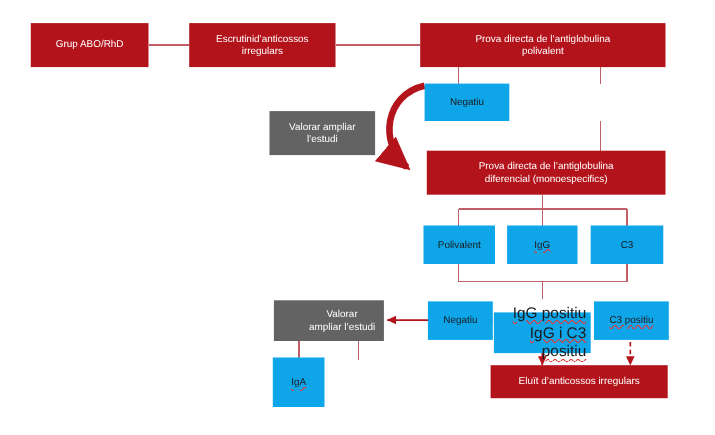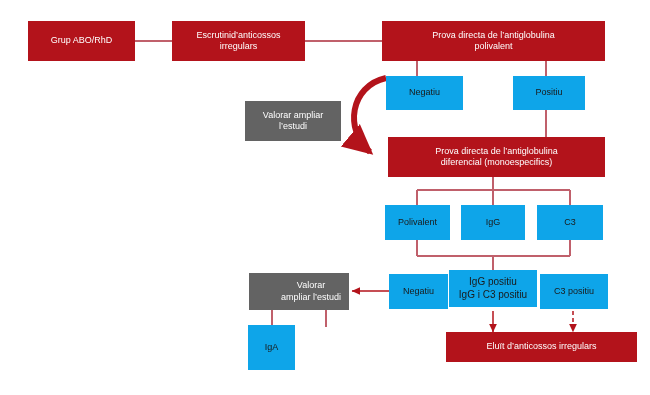--- a/index.html
+++ b/index.html
@@ -42,20 +42,21 @@
   }
   svg.wires {
     position: absolute;
     left: 0;
     top: 0;
     width: 650px;
     height: 395px;
     pointer-events: none;
   }
   .spell {
+    text-decoration: underline;
     text-decoration-style: wavy;
     text-decoration-color: #e23b3b;
     text-decoration-thickness: 1px;
     text-underline-offset: 1px;
   }
 </style>
 </head>
 <body>
 
 <div id="canvas">
@@ -118,23 +119,20 @@
 
   <div class="node red" style="left:382px; top:21px; width:223px; height:40px; font-size:9px;">
     <span>Prova directa de l’antiglobulina
 polivalent</span>
   </div>
 
   <div class="node grey" style="left:386px; top:76px; width:77px; height:34px; font-size:9px;">
     <span>Negatiu</span>
   </div>
 
-  <div class="node grey" style="left:513px; top:76px; width:72px; height:34px; font-size:9px;">
-    <span>Positiu</span>
-  </div>
 
   <div class="node darkgrey" style="left:245px; top:101px; width:96px; height:40px; font-size:9px;">
     <span>Valorar  ampliar
 l’estudi</span>
   </div>
 
   <div class="node red" style="left:388px; top:137px; width:217px; height:40px; font-size:9px;">
     <span>Prova directa de l’antiglobulina
 diferencial (monoespecifics)</span>
   </div>
@@ -153,31 +151,31 @@
 
   <div class="node darkgrey" style="left:249px; top:273px; width:100px; height:37px; font-size:9px;padding-left:28px;">
     <span>Valorar
 ampliar l’estudi</span>
   </div>
 
   <div class="node grey" style="left:389px; top:274px; width:59px; height:35px; font-size:9px;">
     <span>Negatiu</span>
   </div>
 
-  <div class="node grey" style="left:449px; top:270px; width:88px; height:37px; font-size:10px;">
+  <div class="node grey" style="left:449px; top:284px; width:88px; height:37px; font-size:14px;text-align:right;">
     <span class="spell">IgG positiu
 IgG i C3 positiu</span>
   </div>
 
   <div class="node grey" style="left:540px; top:274px; width:68px; height:35px; font-size:9px;">
     <span class="spell">C3 positiu</span>
   </div>
 
   <div class="node grey" style="left:248px; top:325px; width:47px; height:45px; font-size:9px;">
     <span class="spell">IgA</span>
   </div>
 
 
-  <div class="node red" style="left:446px; top:332px; width:191px; height:30px; font-size:9px;">
+  <div class="node red" style="left:446px; top:332px; width:161px; height:30px; font-size:9px;">
     <span>Eluït d’anticossos irregulars</span>
   </div>
 
 </div>
 
 </body></html>

